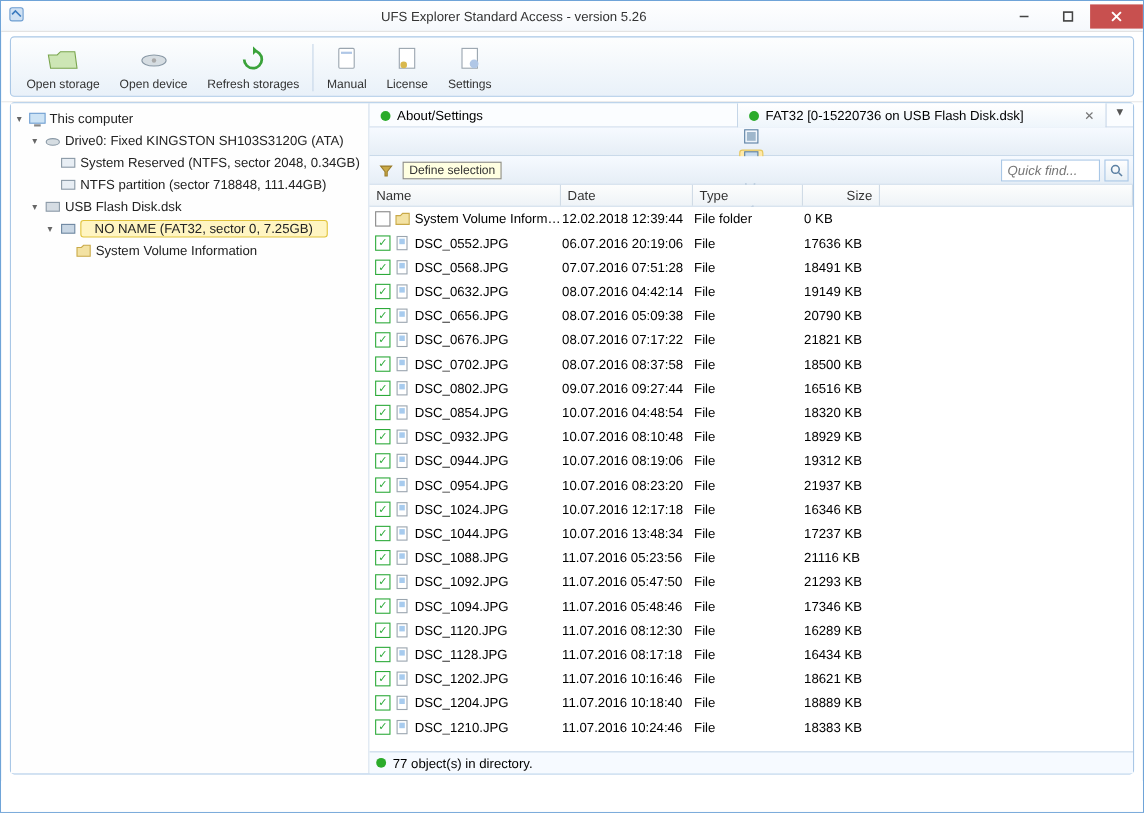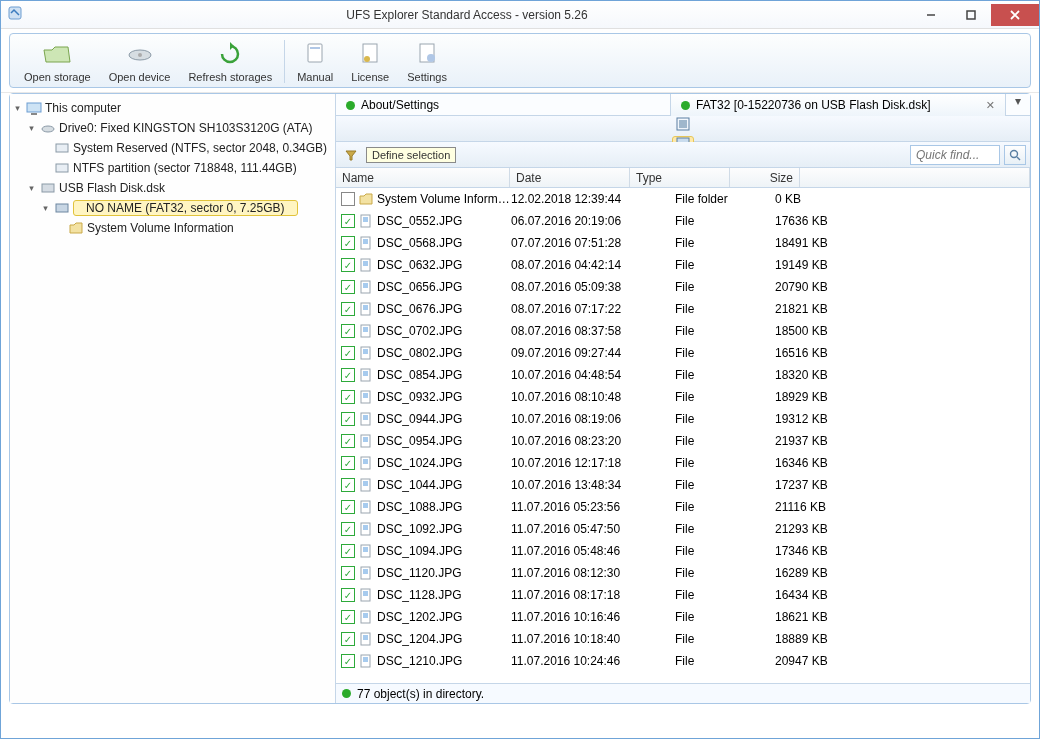--- a/index.html
+++ b/index.html
@@ -52,21 +52,21 @@
   .col-type { width: 100px; }
   .col-size { width: 70px; justify-content: flex-end; }
   .col-rest { flex:1; }
   .file-list { flex:1; overflow-y: scroll; background: #fff; }
   .file-row { height: 22px; display: flex; align-items: center; padding-left: 2px; }
   .file-row .chk { width: 14px; height: 14px; border: 1px solid #2daa3a; margin: 0 3px; display: flex; align-items: center; justify-content: center; font-size: 10px; color: #2daa3a; }
   .file-row .chk.empty { border-color: #888; color: transparent; }
   .file-row .ficon { width: 16px; height: 16px; margin-right: 3px; display: flex; align-items:center; justify-content:center; }
   .file-row .fname { width: 134px; overflow: hidden; text-overflow: ellipsis; white-space: nowrap; }
   .file-row .fdate { width: 120px; }
-  .file-row .ftype { width: 100px; margin-left: 44px; }
+  .file-row .ftype { width: 100px; }
   .file-row .fsize { width: 70px; text-align: left; padding-right: 6px; }
   .statusbar { height: 20px; border-top: 1px solid #c5d6e8; display: flex; align-items: center; padding: 0 6px; gap: 6px; background: #f6faff; }
   .statusbar .dot { width: 9px; height: 9px; border-radius: 50%; background: #2bab2b; }
   .bottom-gap { height:28px; background:#fff;}
   .scrollbar-like::-webkit-scrollbar { width: 16px; }
   .scrollbar-like::-webkit-scrollbar-thumb { background: #c7d3df; border: 1px solid #a9b7c5; }
   .scrollbar-like::-webkit-scrollbar-track { background: #eef2f6; }
   .spacer-flex { flex:1; }
   .sep-vert { width:1px; background:#c5d6e8; margin:2px 2px; align-self:stretch;}
 </style>
@@ -624,21 +624,21 @@
               <span class="chk">✓</span>
               <span class="ficon">
                 <svg width="16" height="16">
                   <rect x="3" y="2" width="9" height="12" fill="#fff" stroke="#9aa5af"></rect>
                   <rect x="5" y="4" width="5" height="5" fill="#a7cbee"></rect>
                 </svg>
               </span>
               <span class="fname">DSC_1210.JPG</span>
               <span class="fdate">11.07.2016 10:24:46</span>
               <span class="ftype">File</span>
-              <span class="fsize">20947 KB</span>
+              <span class="fsize">18383 KB</span>
             </div>
           </div>
 
       <div class="statusbar">
         <span class="dot"></span>
         <span>77 object(s) in directory.</span>
       </div>
     </div>
     </div>
   </div>

